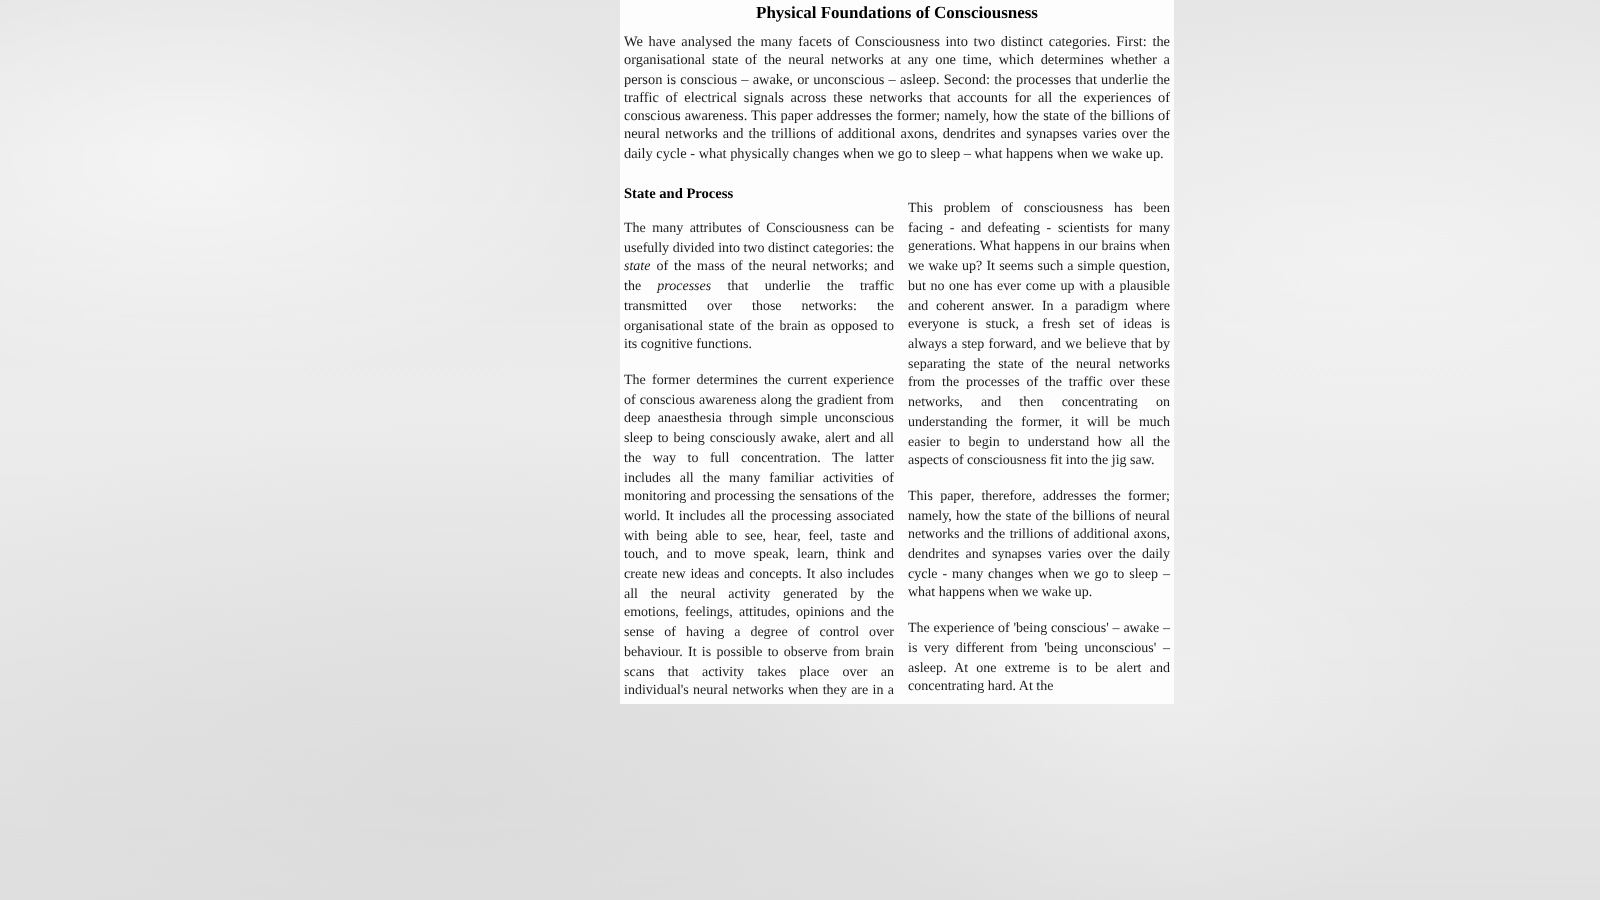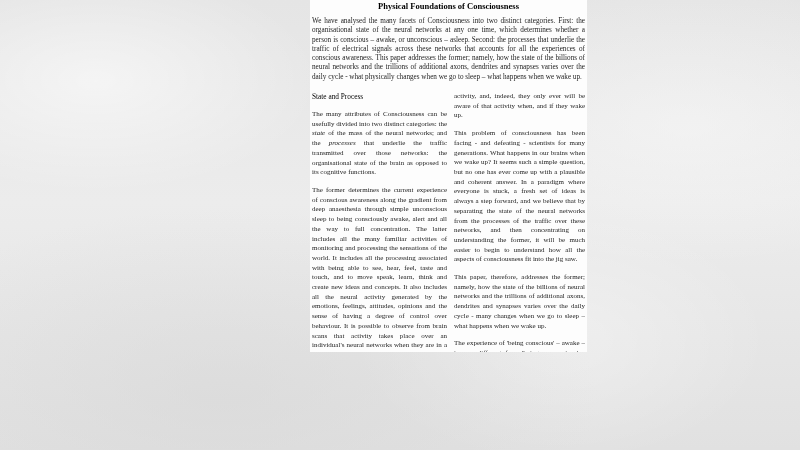--- a/index.html
+++ b/index.html
@@ -60,21 +60,21 @@
   .abs.second { margin-top: 9px; }
   .columns {
     display: flex;
     gap: 7px;
     margin-top: 10px;
     align-items: flex-start;
   }
   .col-left  { width: 135px; }
   .col-right { width: 131px; }
   .sec-heading {
-    font-weight: normal;
+    font-weight: bold;
     font-size: 7.3px;
     line-height: 10px;
     color: #000;
   }
   .bp {
     font-size: 7px;
     line-height: 9.7px;
     text-align: justify;
     margin: 8px 0 0 0;
   }
@@ -89,19 +89,18 @@
 
   <p class="abs">We have analysed the many facets of Consciousness into two distinct categories. First: the organisational state of the neural networks at any one time, which determines whether a person is conscious – awake, or unconscious – asleep. Second: the processes that underlie the traffic of electrical signals across these networks that accounts for all the experiences of conscious awareness. This paper addresses the former; namely, how the state of the billions of neural networks and the trillions of additional axons, dendrites and synapses varies over the daily cycle - what physically changes when we go to sleep – what happens when we wake up.</p>
 
   <div class="columns">
     <div class="col-left">
       <div class="sec-heading">State and Process</div>
       <p class="bp"><span>The many attributes of Consciousness can be usefully divided into two distinct categories: the </span><span class="it">state</span><span> of the mass of the neural networks; and the </span><span class="it">processes</span><span> that underlie the traffic transmitted over those networks: the organisational state of the brain as opposed to its cognitive functions.</span></p>
       <p class="bp">The former determines the current experience of conscious awareness along the gradient from deep anaesthesia through simple unconscious sleep to being consciously awake, alert and all the way to full concentration.  The latter includes all the many familiar activities of monitoring and processing the sensations of the world. It includes all the processing associated with being able to see, hear, feel, taste and touch, and to move speak, learn, think and create new ideas and concepts. It also includes all the neural activity generated by the emotions, feelings, attitudes, opinions and the sense of having a degree of control over behaviour. It is possible to observe from brain scans that activity takes place over an individual's neural networks when they are in a state of being both conscious and unconscious; however, in the latter state they are not, by definition, consciously aware of that</p>
     </div>
     <div class="col-right">
-      <p class="bp first">activity, and, indeed, they only ever will be aware of that activity when, and if they wake up.</p>
       <p class="bp">This problem of consciousness has been facing - and defeating - scientists for many generations. What happens in our brains when we wake up? It seems such a simple question, but no one has ever come up with a plausible and coherent answer. In a paradigm where everyone is stuck, a fresh set of ideas is always a step forward, and we believe that by separating the state of the neural networks from the processes of the traffic over these networks, and then concentrating on understanding the former, it will be much easier to begin to understand how all the aspects of consciousness fit into the jig saw.</p>
       <p class="bp">This paper, therefore, addresses the former; namely, how the state of the billions of neural networks and the trillions of additional axons, dendrites and synapses varies over the daily cycle - many changes when we go to sleep – what happens when we wake up.</p>
       <p class="bp">The experience of 'being conscious' – awake – is very different from 'being unconscious' – asleep. At one extreme is to be alert and concentrating hard. At the</p>
     </div>
   </div>
 </div>
 
 </body></html>

